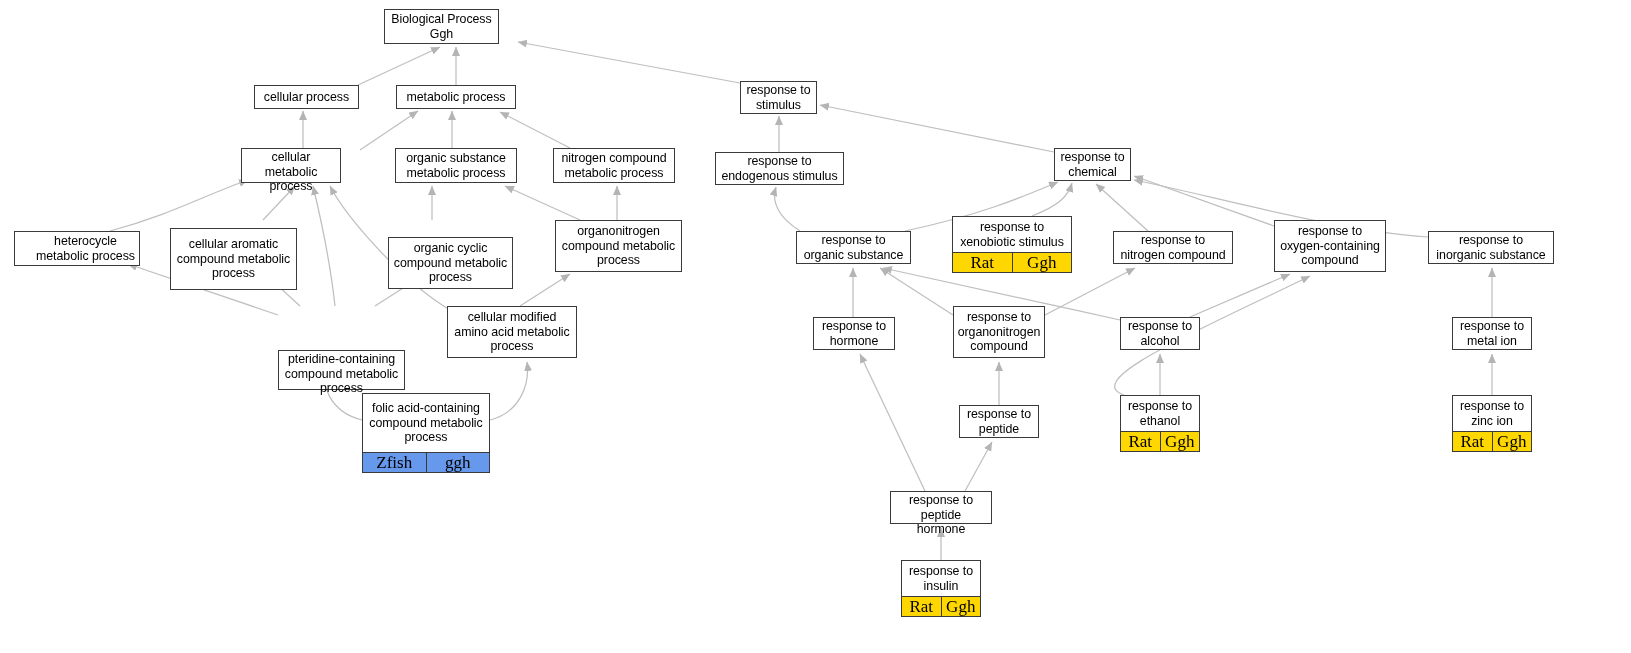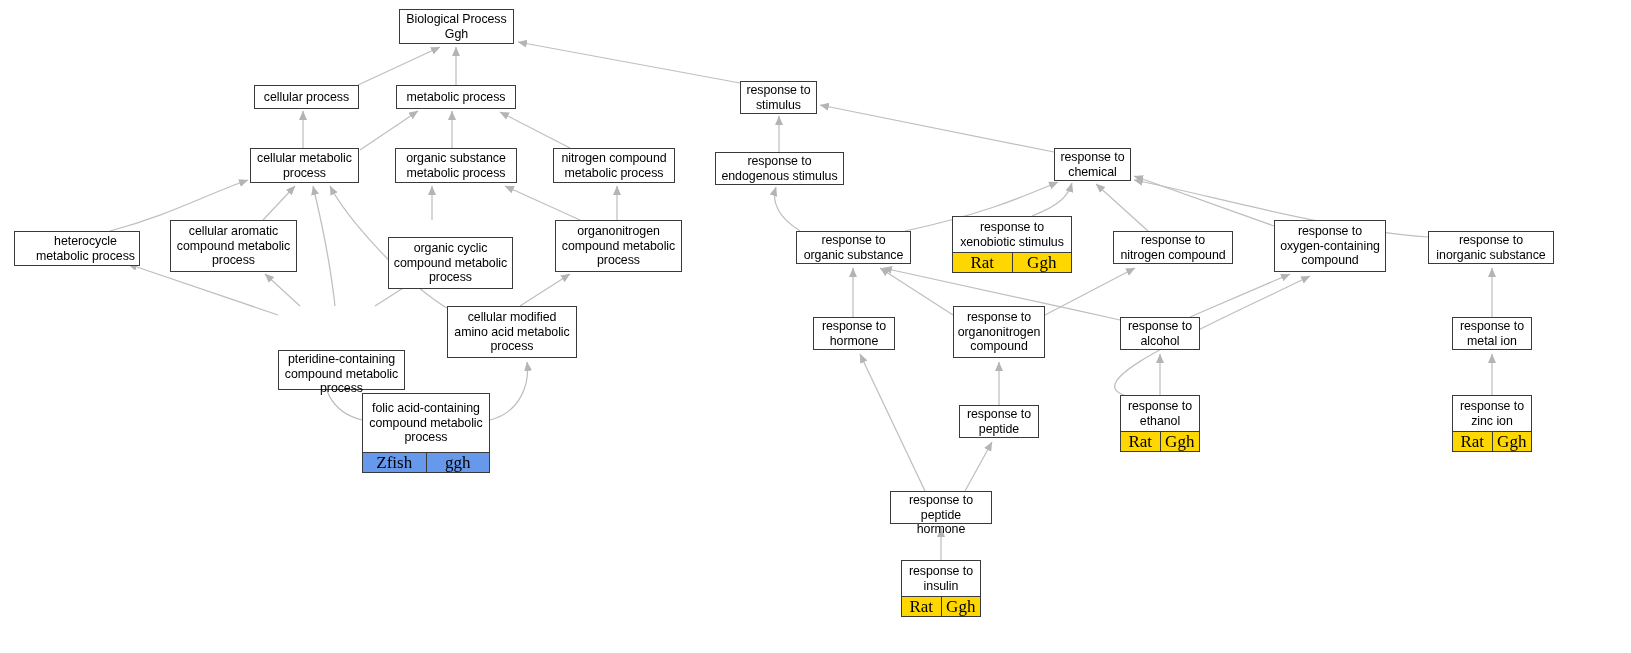--- a/index.html
+++ b/index.html
@@ -114,35 +114,35 @@
         <path d="M 1492 317 L 1492 268" marker-end="url(#arrow)"></path>
         <path d="M 999 405 L 999 362" marker-end="url(#arrow)"></path>
         <path d="M 1160 395 L 1160 354" marker-end="url(#arrow)"></path>
         <path d="M 1124 395 C 1080 380 1200 330 1310 276" marker-end="url(#arrow)"></path>
         <path d="M 1492 395 L 1492 354" marker-end="url(#arrow)"></path>
         <path d="M 925 491 L 860 354" marker-end="url(#arrow)"></path>
         <path d="M 965 491 L 992 442" marker-end="url(#arrow)"></path>
         <path d="M 941 560 L 941 528" marker-end="url(#arrow)"></path>
       </g>
   </svg>
-<div class="node root" style="left: 399px; top: 9px; width: 115px; height: 35px;">
+<div class="node root" style="left: 384px; top: 9px; width: 115px; height: 35px;">
       <div class="title">Biological Process
 Ggh</div>
     </div>
     <div class="node" style="left: 254px; top: 85px; width: 105px; height: 24px;">
       <div class="title">cellular process</div>
     </div>
     <div class="node" style="left: 396px; top: 85px; width: 120px; height: 24px;">
       <div class="title">metabolic process</div>
     </div>
     <div class="node" style="left: 740px; top: 81px; width: 77px; height: 33px;">
       <div class="title">response to
 stimulus</div>
     </div>
-    <div class="node" style="left: 250px; top: 148px; width: 109px; height: 35px;">
+    <div class="node" style="left: 241px; top: 148px; width: 100px; height: 35px;">
       <div class="title">cellular metabolic
 process</div>
     </div>
     <div class="node" style="left: 395px; top: 148px; width: 122px; height: 35px;">
       <div class="title">organic substance
 metabolic process</div>
     </div>
     <div class="node" style="left: 553px; top: 148px; width: 122px; height: 35px;">
       <div class="title">nitrogen compound
 metabolic process</div>
@@ -152,21 +152,21 @@
 endogenous stimulus</div>
     </div>
     <div class="node" style="left: 1054px; top: 148px; width: 77px; height: 33px;">
       <div class="title">response to
 chemical</div>
     </div>
     <div class="node" style="left: 14px; top: 231px; width: 126px; height: 35px; align-items: flex-end;">
       <div class="title">heterocycle
 metabolic process</div>
     </div>
-    <div class="node" style="left: 170px; top: 220px; width: 127px; height: 52px;">
+    <div class="node" style="left: 170px; top: 228px; width: 127px; height: 62px;">
       <div class="title">cellular aromatic
 compound metabolic
 process</div>
     </div>
     <div class="node" style="left: 388px; top: 220px; width: 125px; height: 52px; margin-top: 17px;">
       <div class="title">organic cyclic
 compound metabolic
 process</div>
     </div>
     <div class="node" style="left: 555px; top: 220px; width: 127px; height: 52px;">

